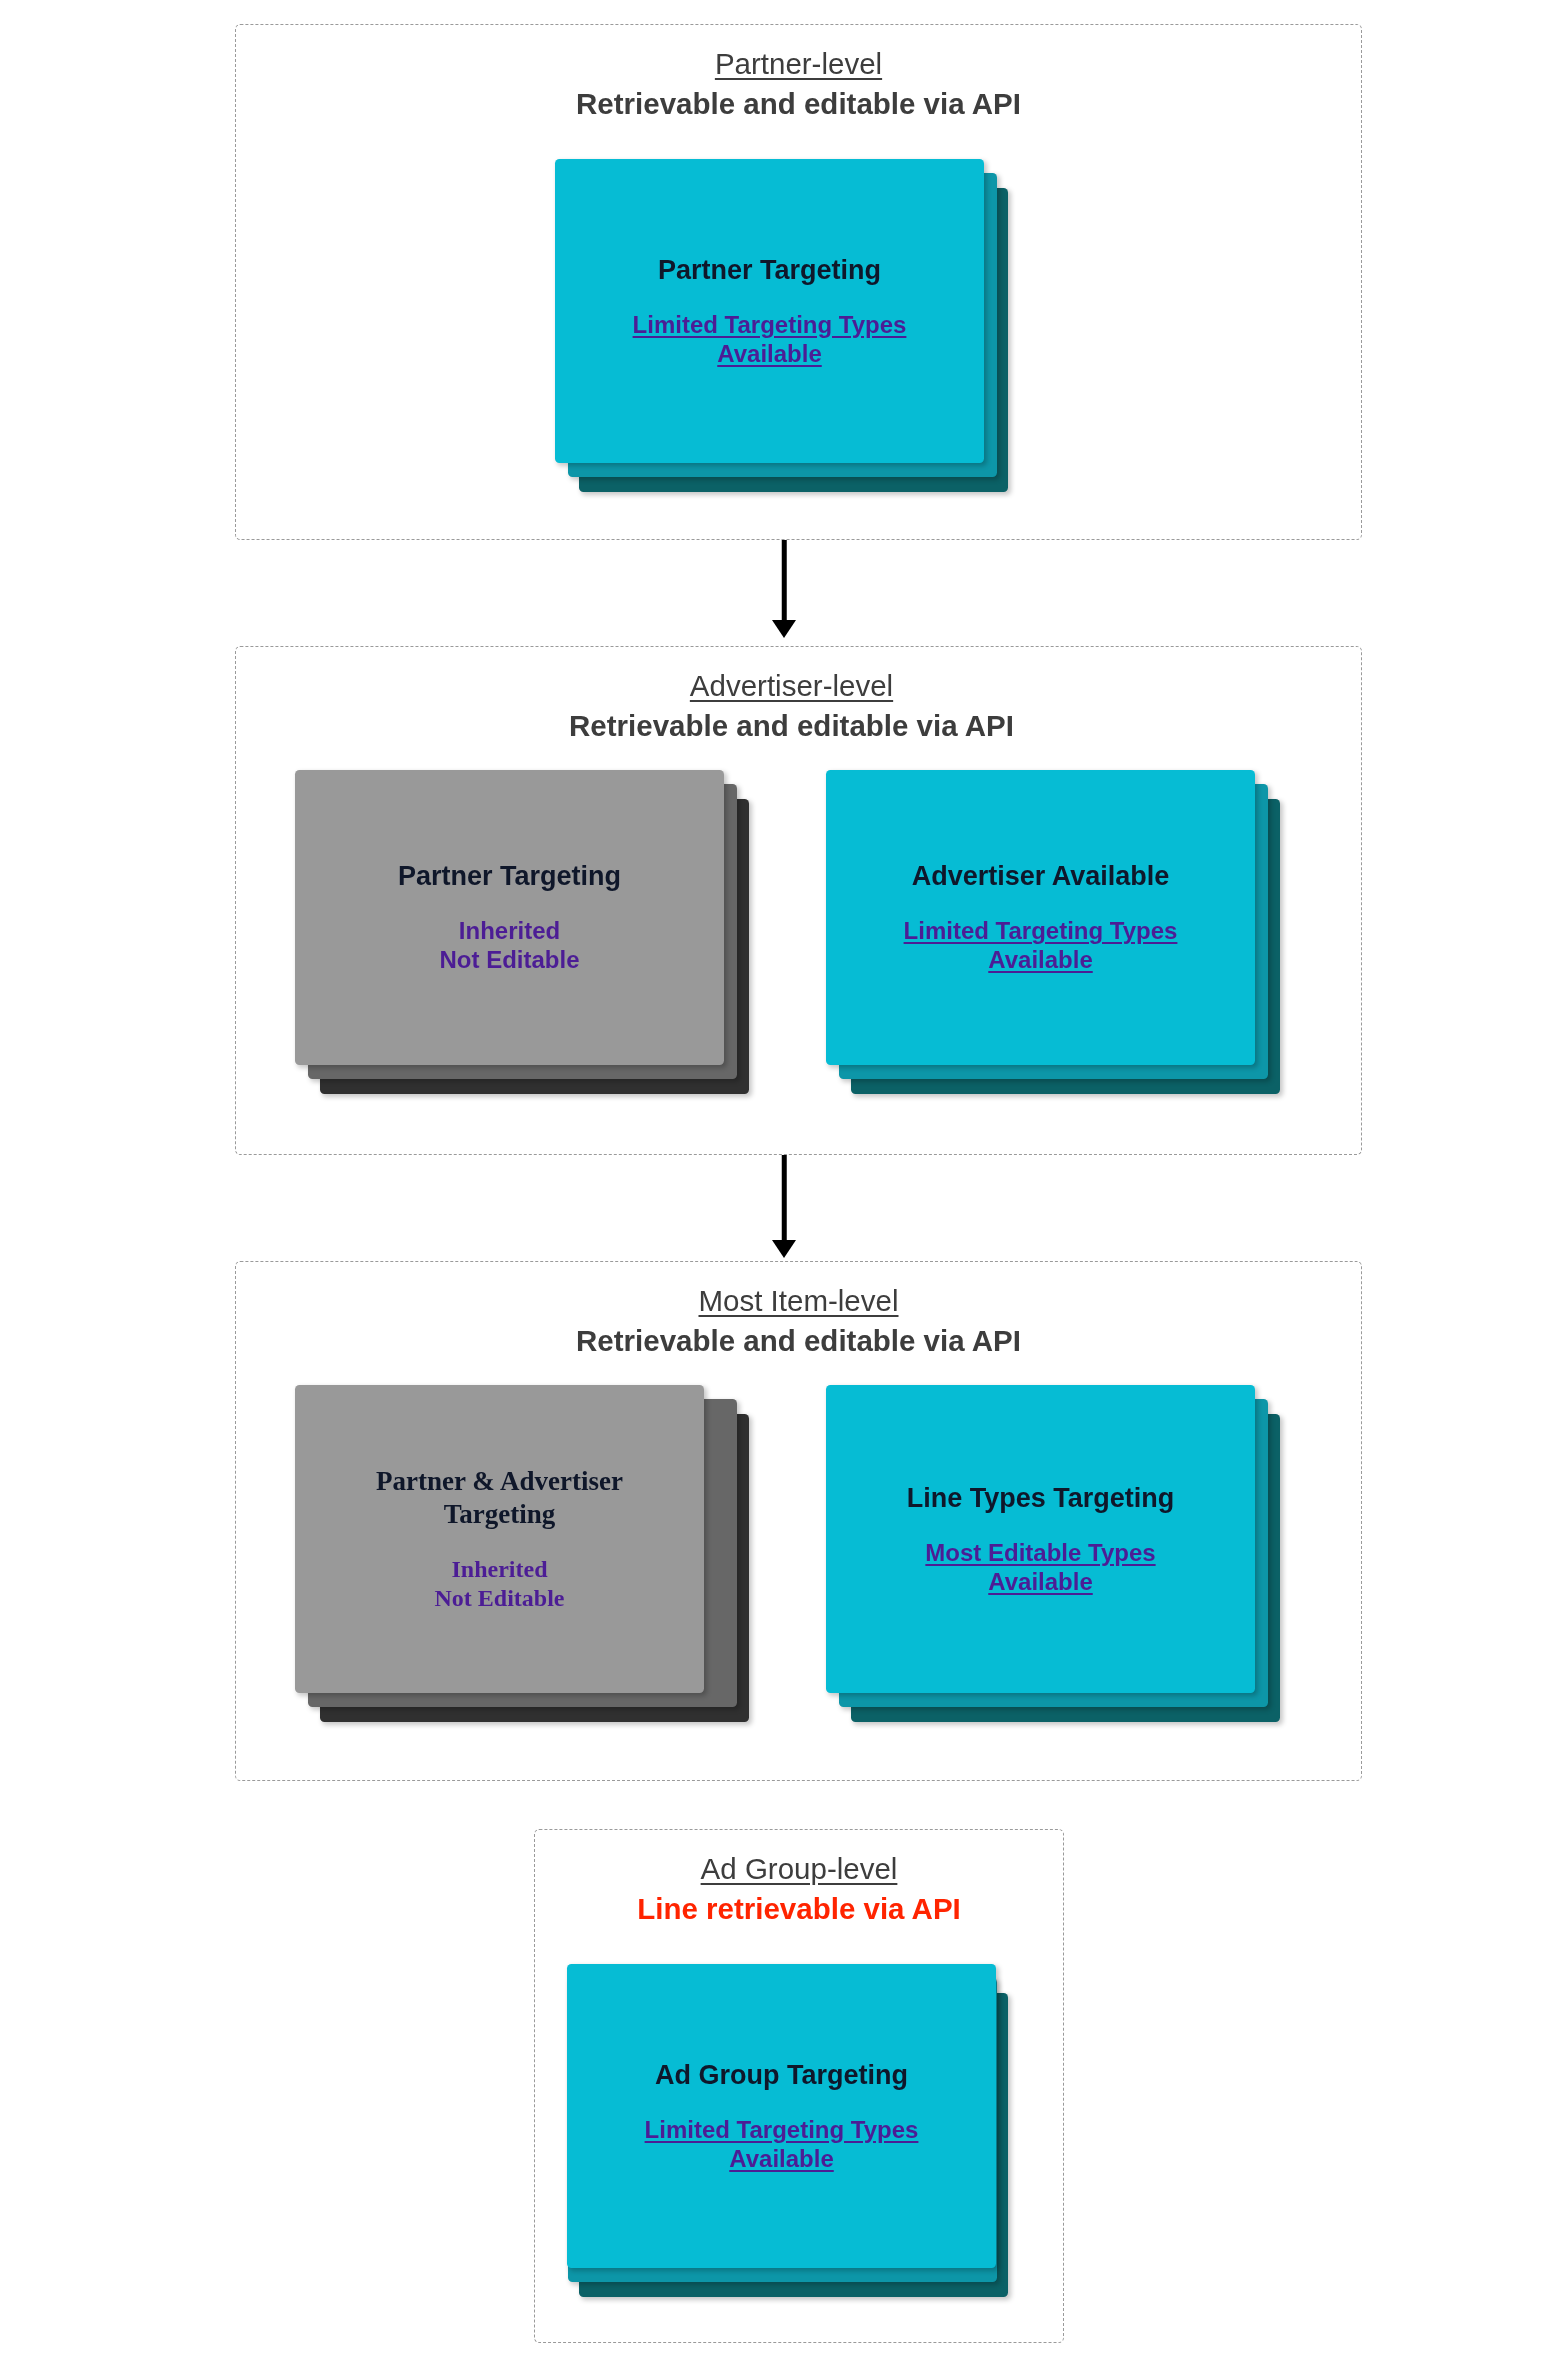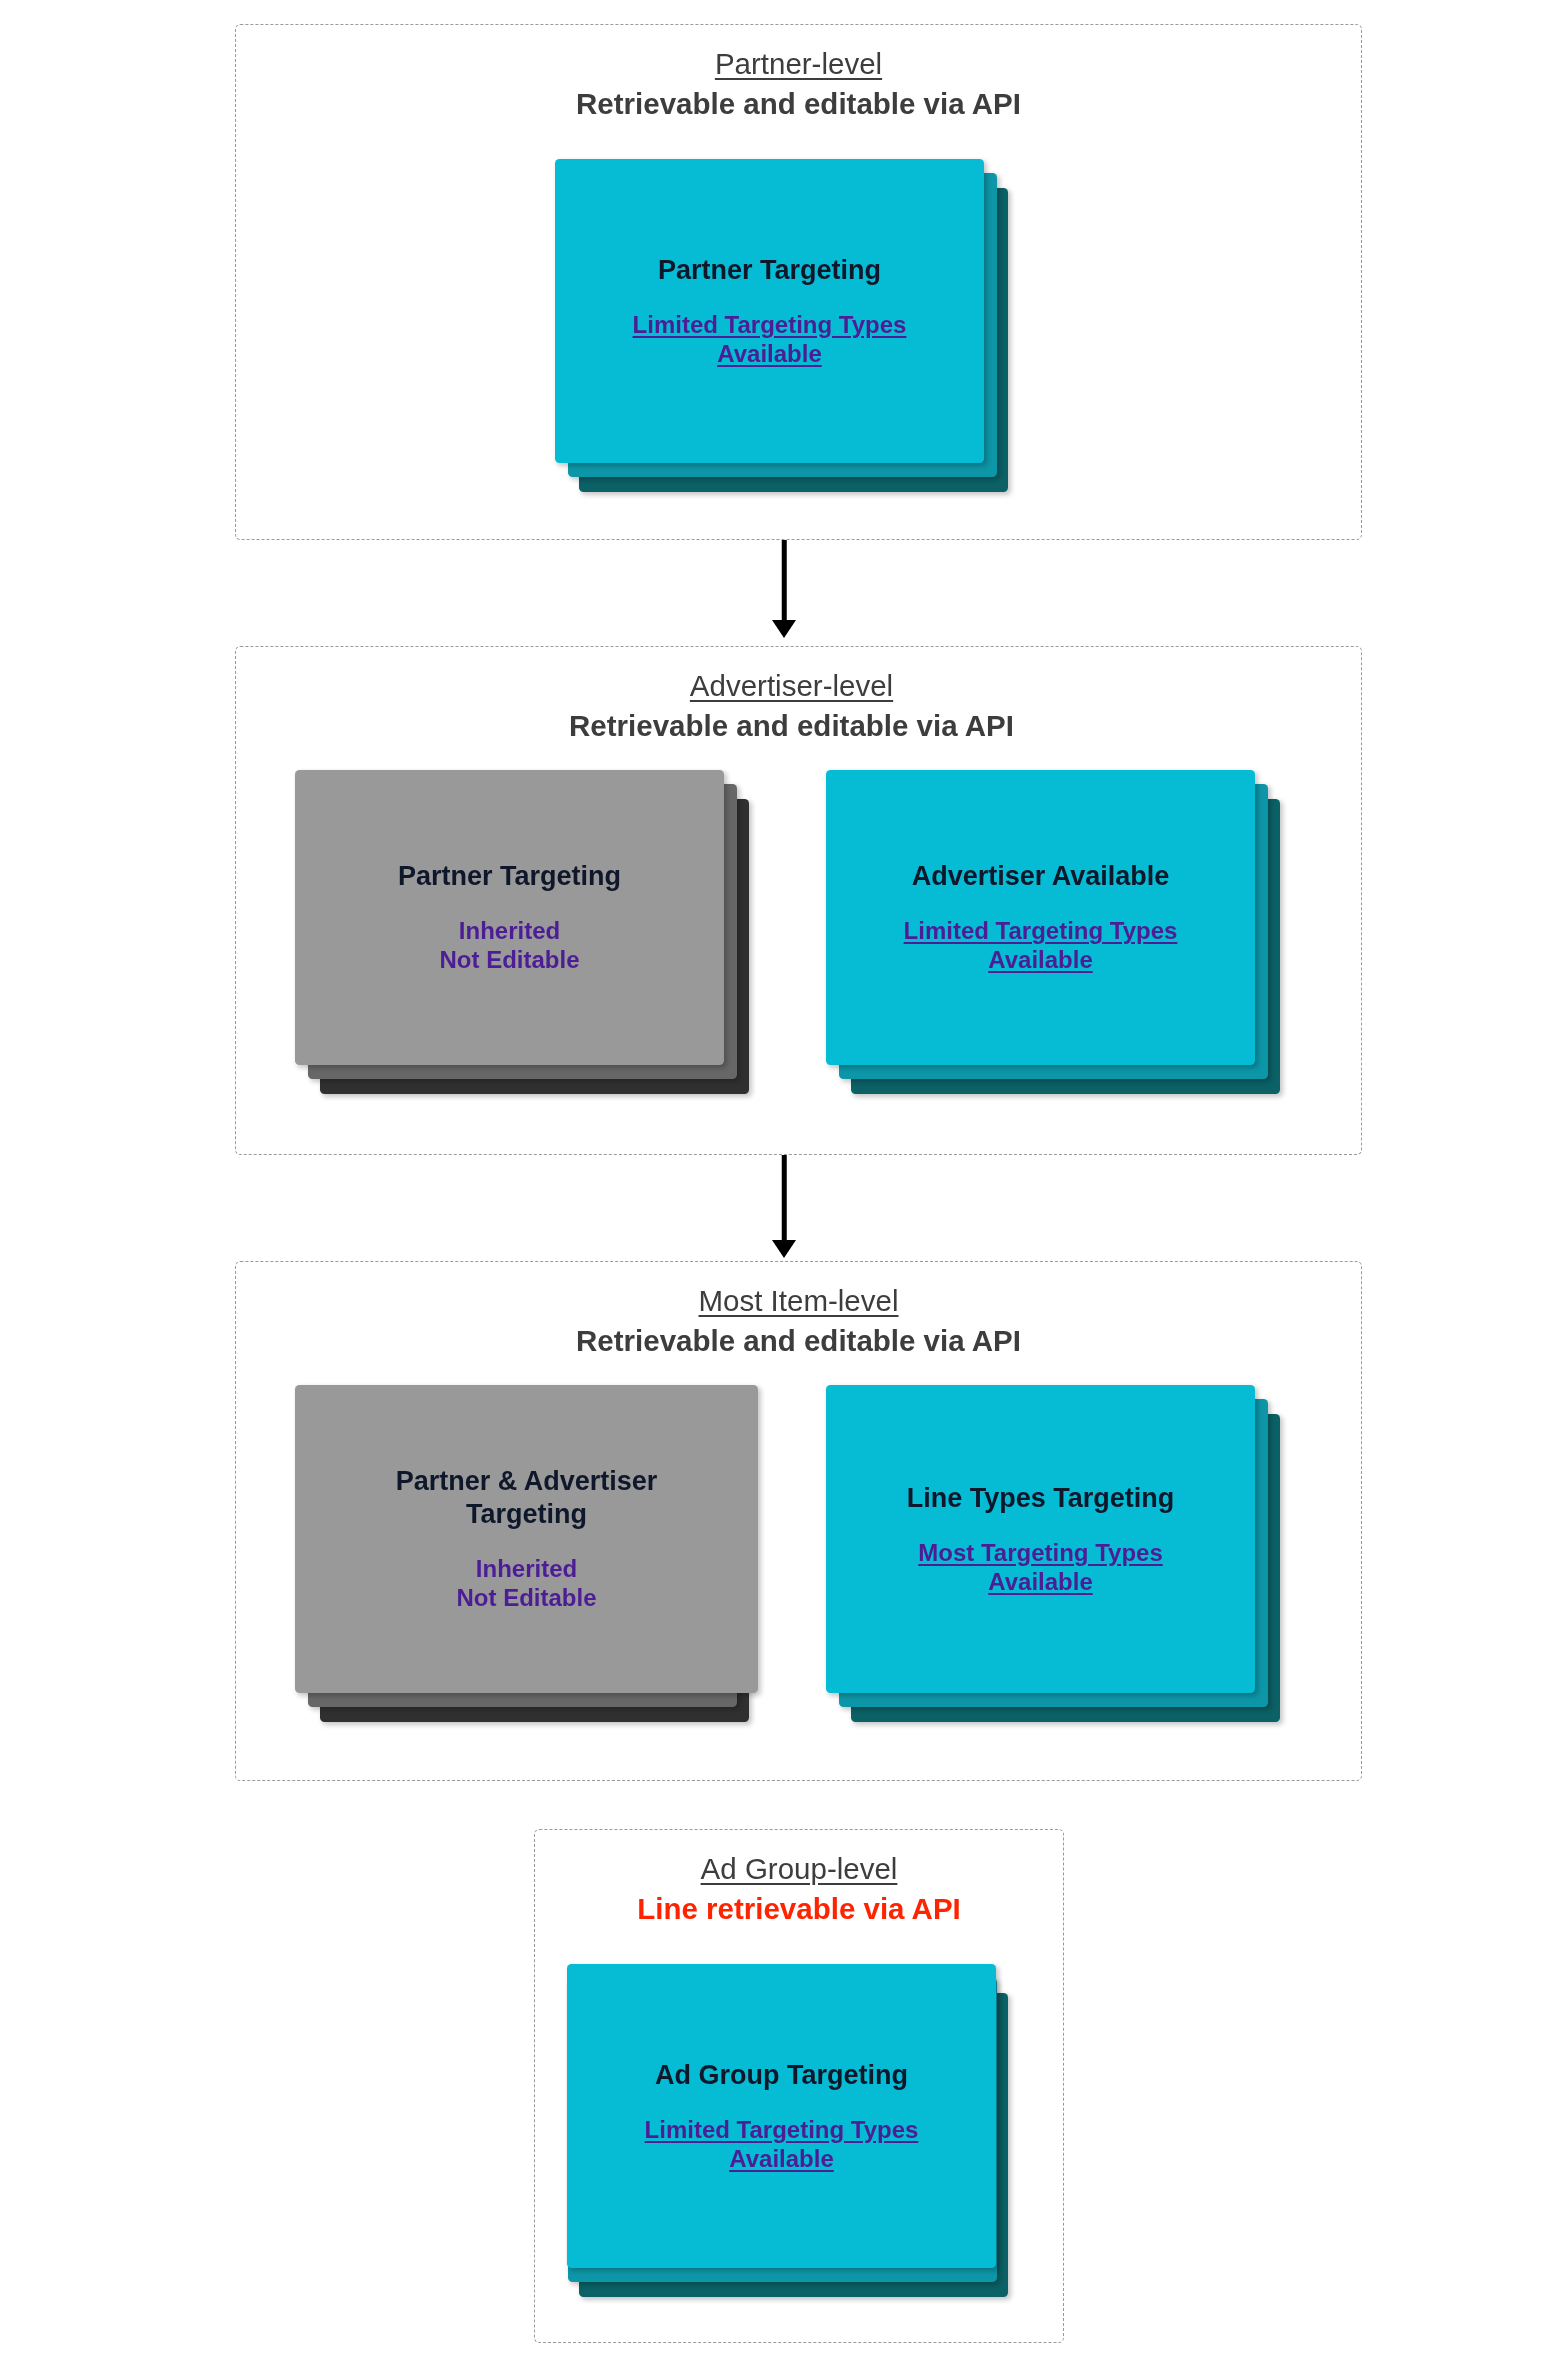--- a/index.html
+++ b/index.html
@@ -193,33 +193,33 @@
   <div class="level-box" style="left:235px; top:1261px; width:1127px; height:520px;"></div>
 
   <div class="level-header" style="left:235px; top:1283px; width:1127px;">
     <span class="level-name">Most Item-level</span>
     <span class="level-api">Retrievable and editable via API</span>
   </div>
 
   <div class="card-stack" style="left:295px; top:1385px; width:473px; height:375px;">
     <div class="card-layer back gray-back" style="left:25px; top:29px; width:429px; height:308px;"></div>
     <div class="card-layer mid gray-mid" style="left:12.5px; top:14.3px; width:429px; height:308px;"></div>
-    <div class="card-layer front gray-front" style="left:0px; top:0px; width:463px; height:308px;">
+    <div class="card-layer front gray-front" style="left:0px; top:0px; width:409px; height:308px;font-family:Liberation Serif, serif;">
       <div class="card-title" style="max-width:348px;">Partner &amp; Advertiser Targeting</div>
       <div class="card-sub" style="white-space:pre-line; max-width:339px;">Inherited
 Not Editable</div>
     </div>
   </div>
 
   <div class="card-stack" style="left:826px; top:1385px; width:473px; height:375px;">
     <div class="card-layer back cyan-back" style="left:25px; top:29px; width:429px; height:308px;"></div>
     <div class="card-layer mid cyan-mid" style="left:12.5px; top:14.3px; width:429px; height:308px;"></div>
     <div class="card-layer front cyan-front" style="left:0px; top:0px; width:429px; height:308px;">
       <div class="card-title">Line Types Targeting</div>
-      <div class="card-sub underlined" style="max-width:313px;">Most Targeting Types Available</div>
+      <div class="card-sub underlined" style="max-width:313px;">Most Editable Types Available</div>
     </div>
   </div>
 
   <div class="level-box" style="left:534px; top:1829px; width:530px; height:514px;"></div>
 
   <div class="level-header" style="left:534px; top:1851px; width:530px;">
     <span class="level-name">Ad Group-level</span>
     <span class="level-api alert">Line retrievable via API</span>
   </div>
 

